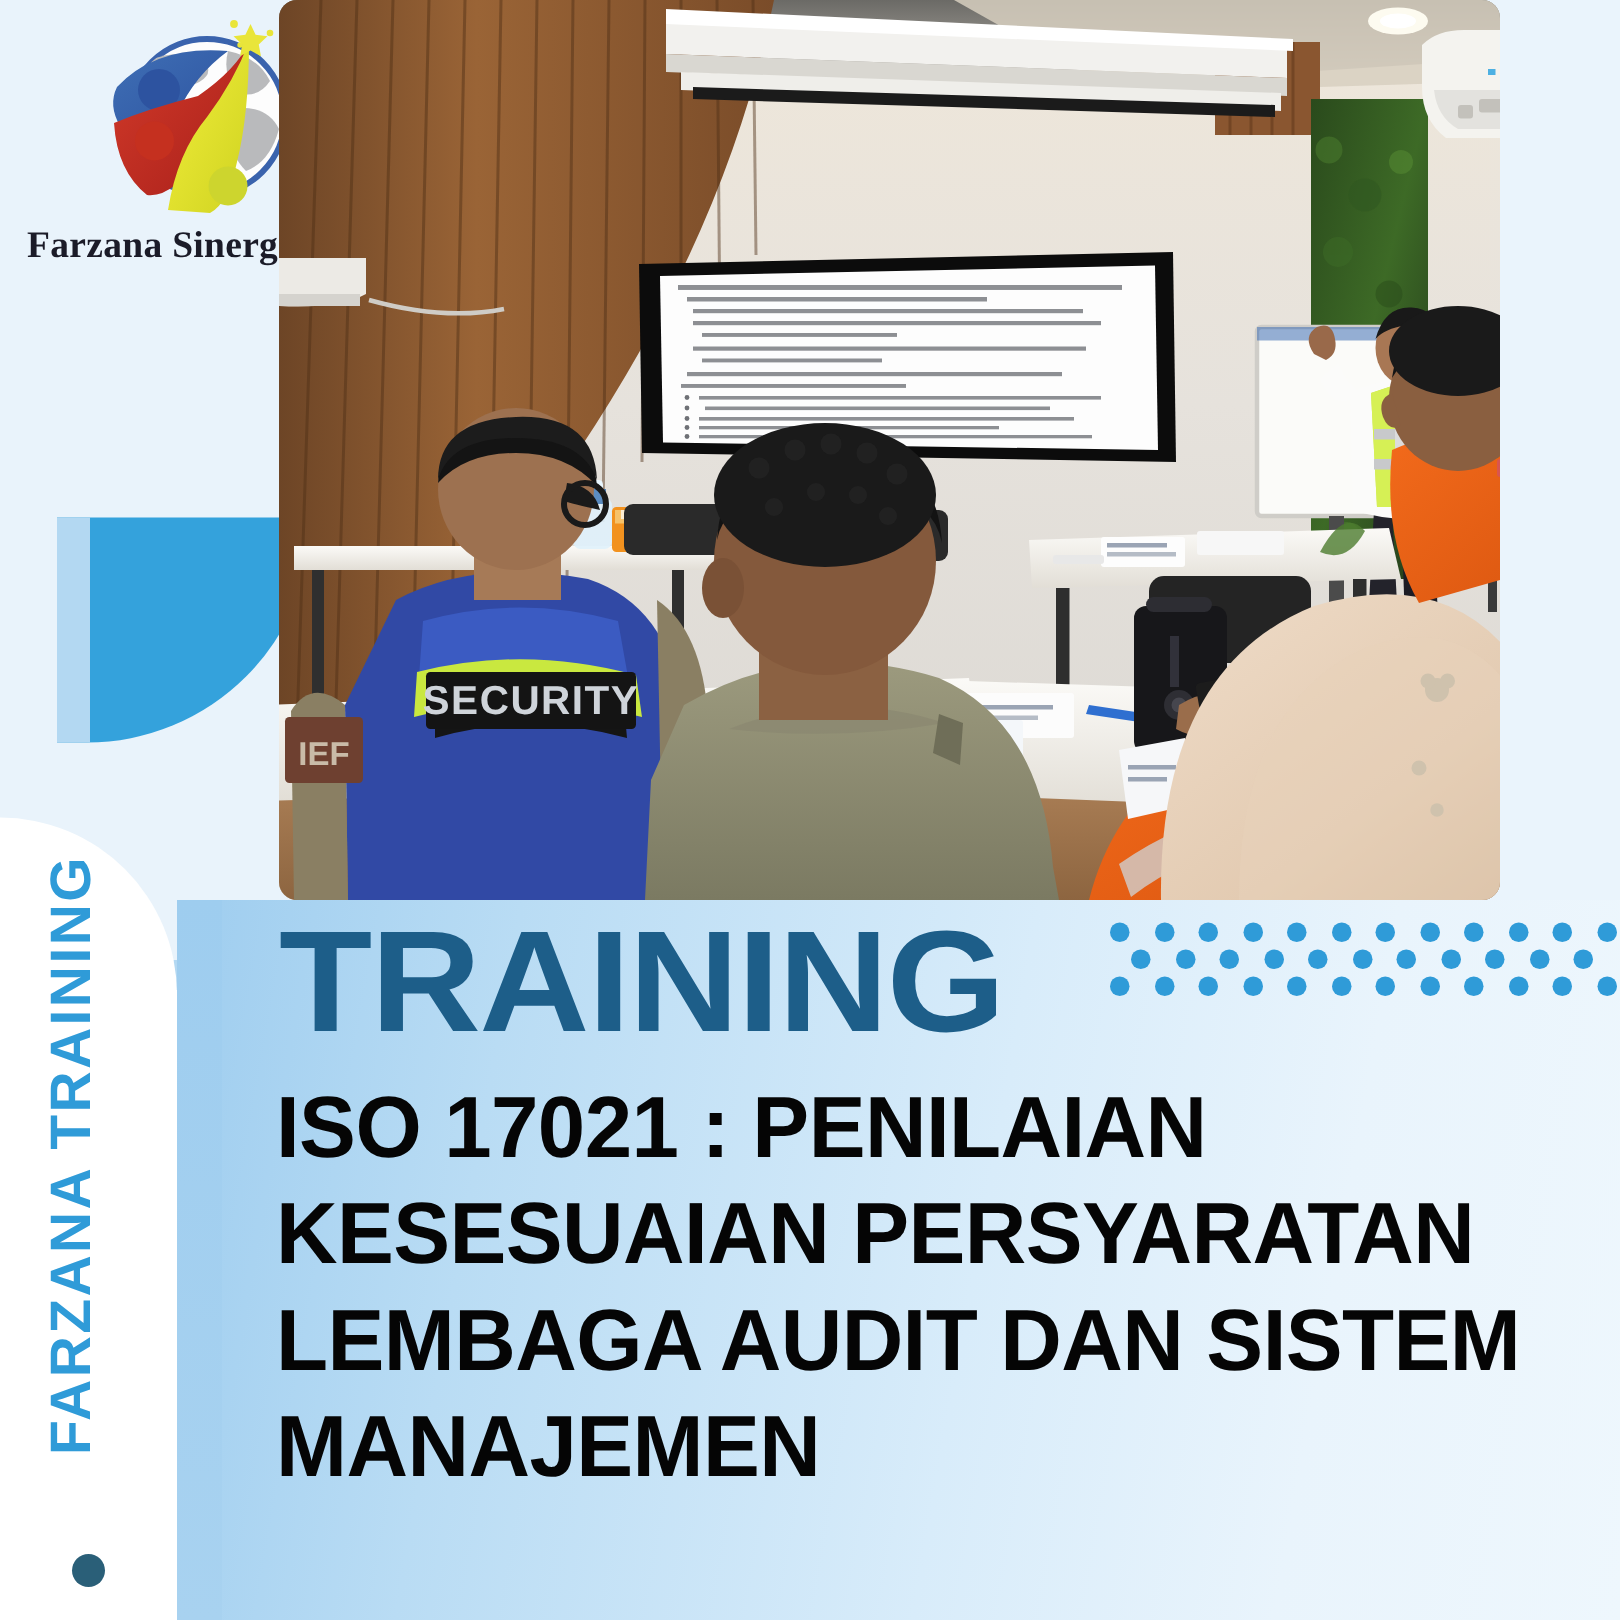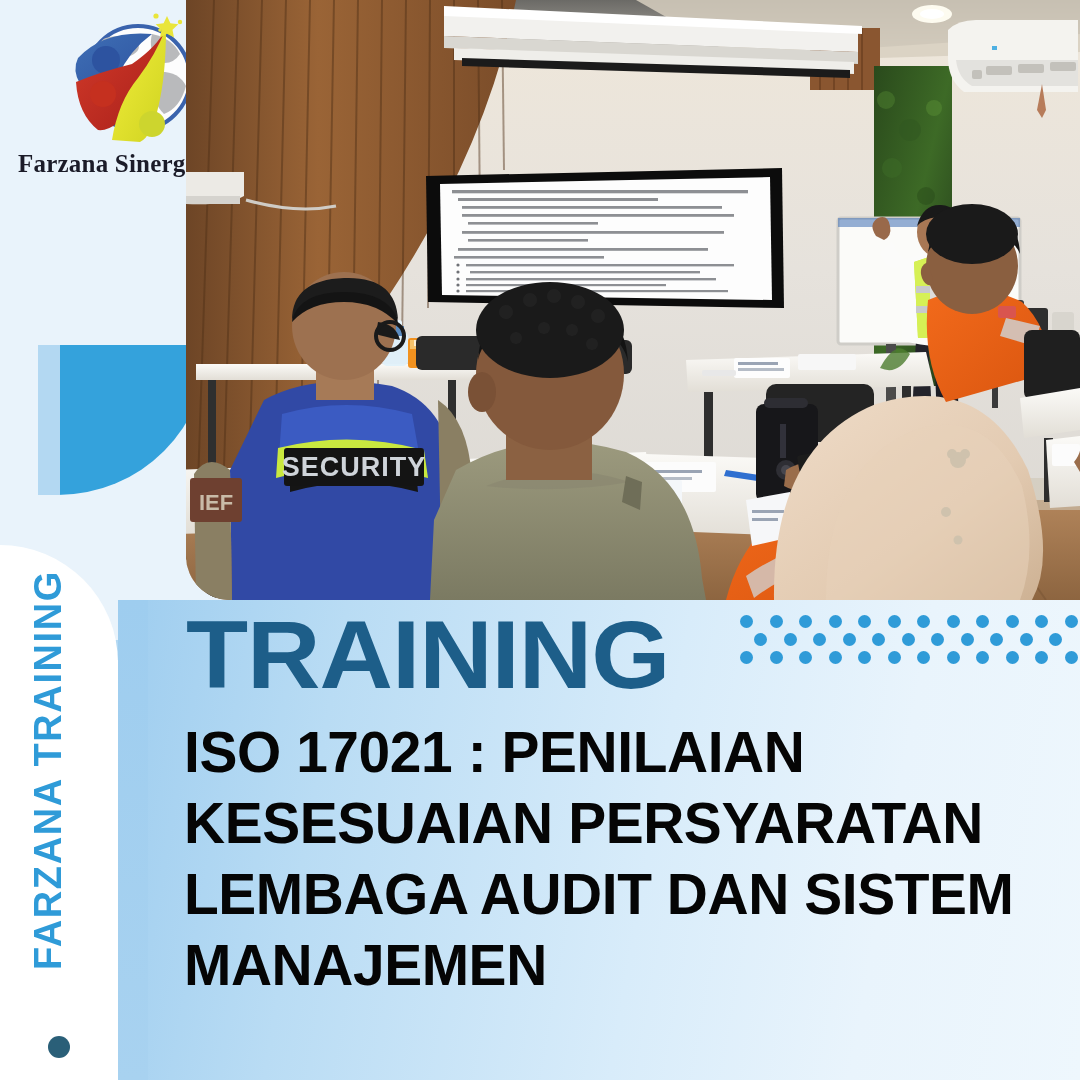--- a/index.html
+++ b/index.html
@@ -85,24 +85,25 @@
   }
   .side-dot{
     position:absolute;left:48px;top:1036px;
     width:22px;height:22px;border-radius:50%;
     background:#2a5f78;
   }
 
   
   .photo{
     position:absolute;left:186px;top:0px;
-    width:894px;height:600px;
+    width:814px;height:600px;
     border-bottom-left-radius:44px;
     overflow:hidden;
     background:#cfc8bd;
+    border-radius:12px;
   }
   .photo svg{display:block;width:894px;height:600px;}
 
   
   .bottom-panel{
     position:absolute;left:118px;top:600px;
     width:962px;height:480px;
     background:linear-gradient(100deg,#9ecdef 0%,#b9dcf4 22%,#d8ecfa 55%,#e9f4fc 78%,#eef7fd 100%);
   }
   .bottom-left-strip{

